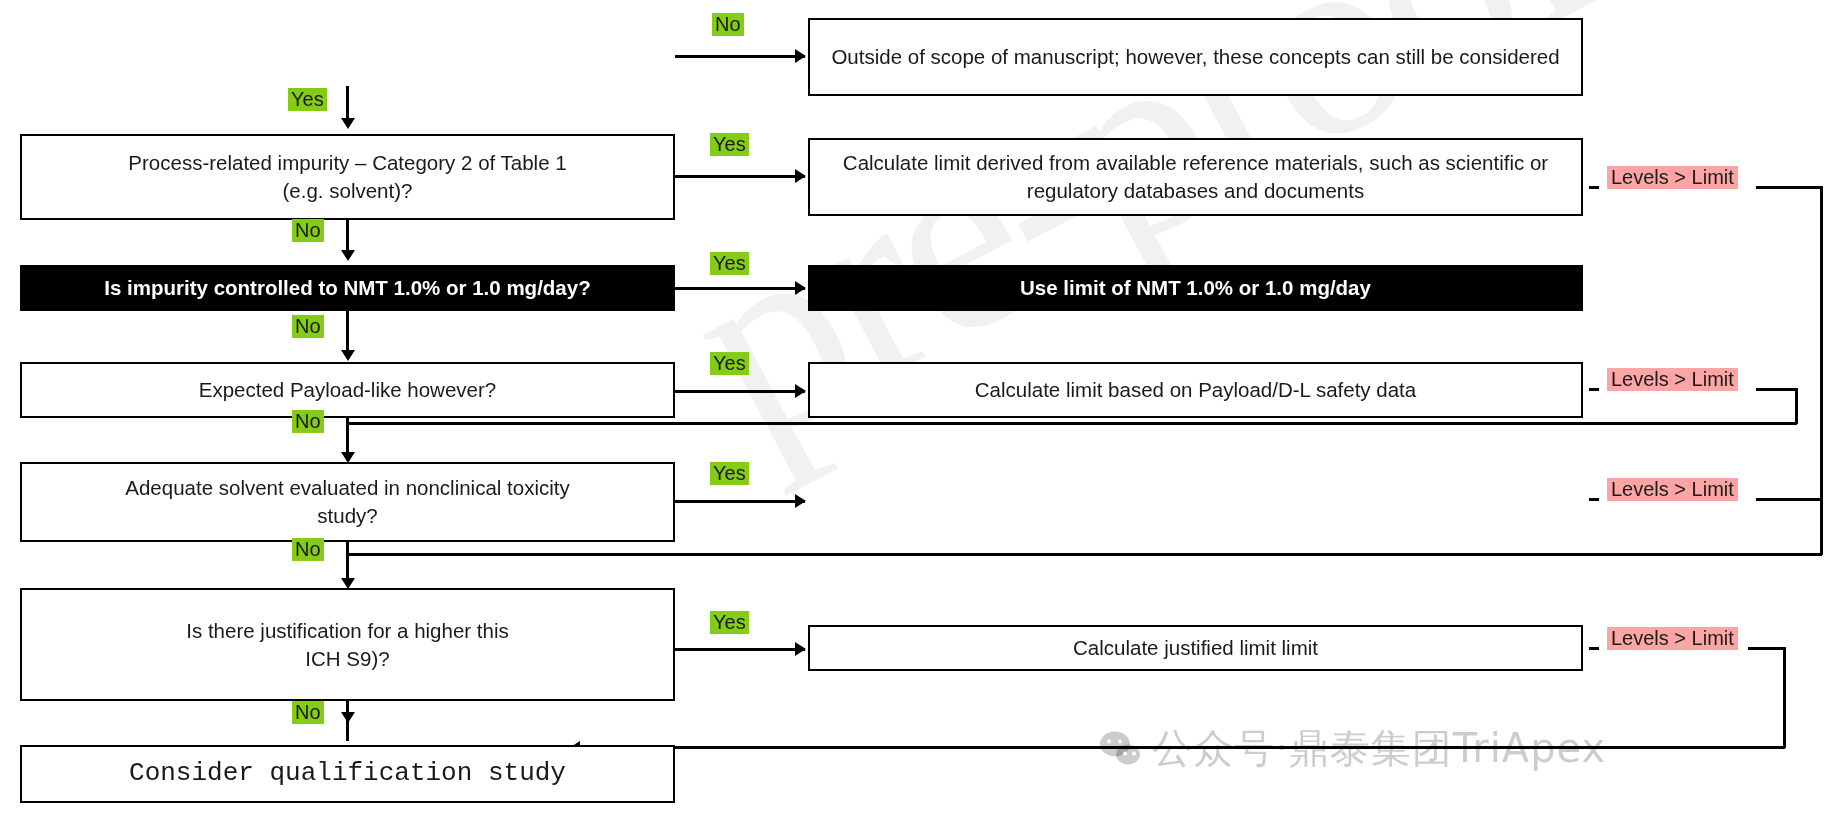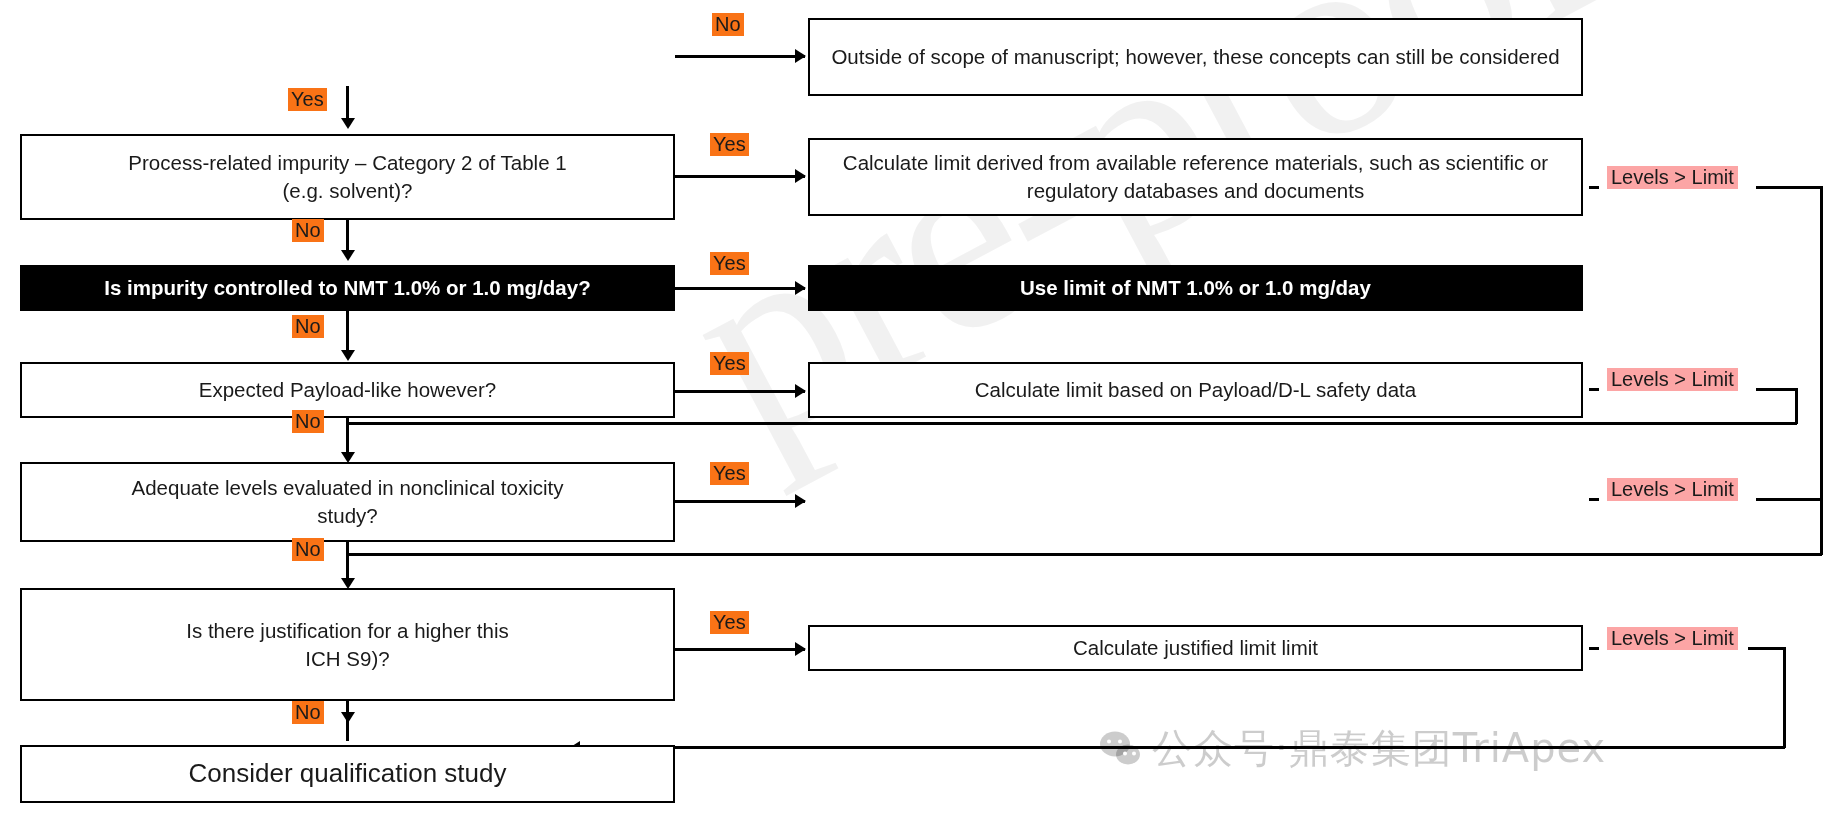--- a/index.html
+++ b/index.html
@@ -123,21 +123,21 @@
   .arrow-l {
     border-top: 7px solid transparent;
     border-bottom: 7px solid transparent;
     border-right: 11px solid #000;
   }
 
   .elabel {
     position: absolute;
     font-size: 20px;
     color: #1a1a1a;
-    background: #f97316;
+    background: #84cc16;
     padding: 0 3px;
     white-space: nowrap;
   }
   .rlabel {
     position: absolute;
     font-size: 20px;
     color: #1a1a1a;
     white-space: nowrap;
     background: #fca5a5;
     padding: 0 4px;
@@ -231,21 +231,21 @@
   <div class="hline" style="left:1756px; top:388px; width:41px;"></div>
   <div class="vline" style="left:1795px; top:388px; height:36px;"></div>
 
   <div class="hline" style="left:348px; top:422px; width:1449px;"></div>
 
   <div class="vline" style="left:346px; top:418px; width:2.5px; height:40px;"></div>
   <div class="arrow-d" style="left:341px; top:452px;"></div>
   <div class="elabel" style="left:292px; top:410px;">No</div>
 
   <div class="box" style="left:20px; top:462px; width:655px; height:80px; flex-direction:column;">
-    <span>Adequate levels evaluated in nonclinical  toxicity</span>
+    <span>Adequate solvent evaluated in nonclinical  toxicity</span>
     <span>study?</span>
   </div>
 
   <div class="hline" style="left:675px; top:500px; width:130px;"></div>
   <div class="arrow-r" style="left:795px; top:494px;"></div>
   <div class="elabel" style="left:710px; top:462px;">Yes</div>
 
 
   <div class="tick" style="left:1589px; top:498px;"></div>
   <div class="rlabel" style="left:1607px; top:478px;">Levels &gt; Limit</div>
@@ -275,17 +275,17 @@
   <div class="rlabel" style="left:1607px; top:627px;">Levels &gt; Limit</div>
   <div class="hline" style="left:1748px; top:647px; width:37px;"></div>
   <div class="vline" style="left:1783px; top:647px; height:101px;"></div>
   <div class="hline" style="left:580px; top:746px; width:1205px;"></div>
   <div class="arrow-l" style="left:569px; top:741px;"></div>
 
   <div class="vline" style="left:346px; top:701px; width:2.5px; height:40px;"></div>
   <div class="arrow-d" style="left:341px; top:712px;"></div>
   <div class="elabel" style="left:292px; top:701px;">No</div>
 
-  <div class="box final" style="left:20px; top:745px; width:655px; height:58px;">
+  <div class="box final" style="left:20px; top:745px; width:655px; height:58px;font-family:Liberation Mono, monospace;">
     <span>Consider qualification study</span>
   </div>
 
 </div>
 
 </body></html>

